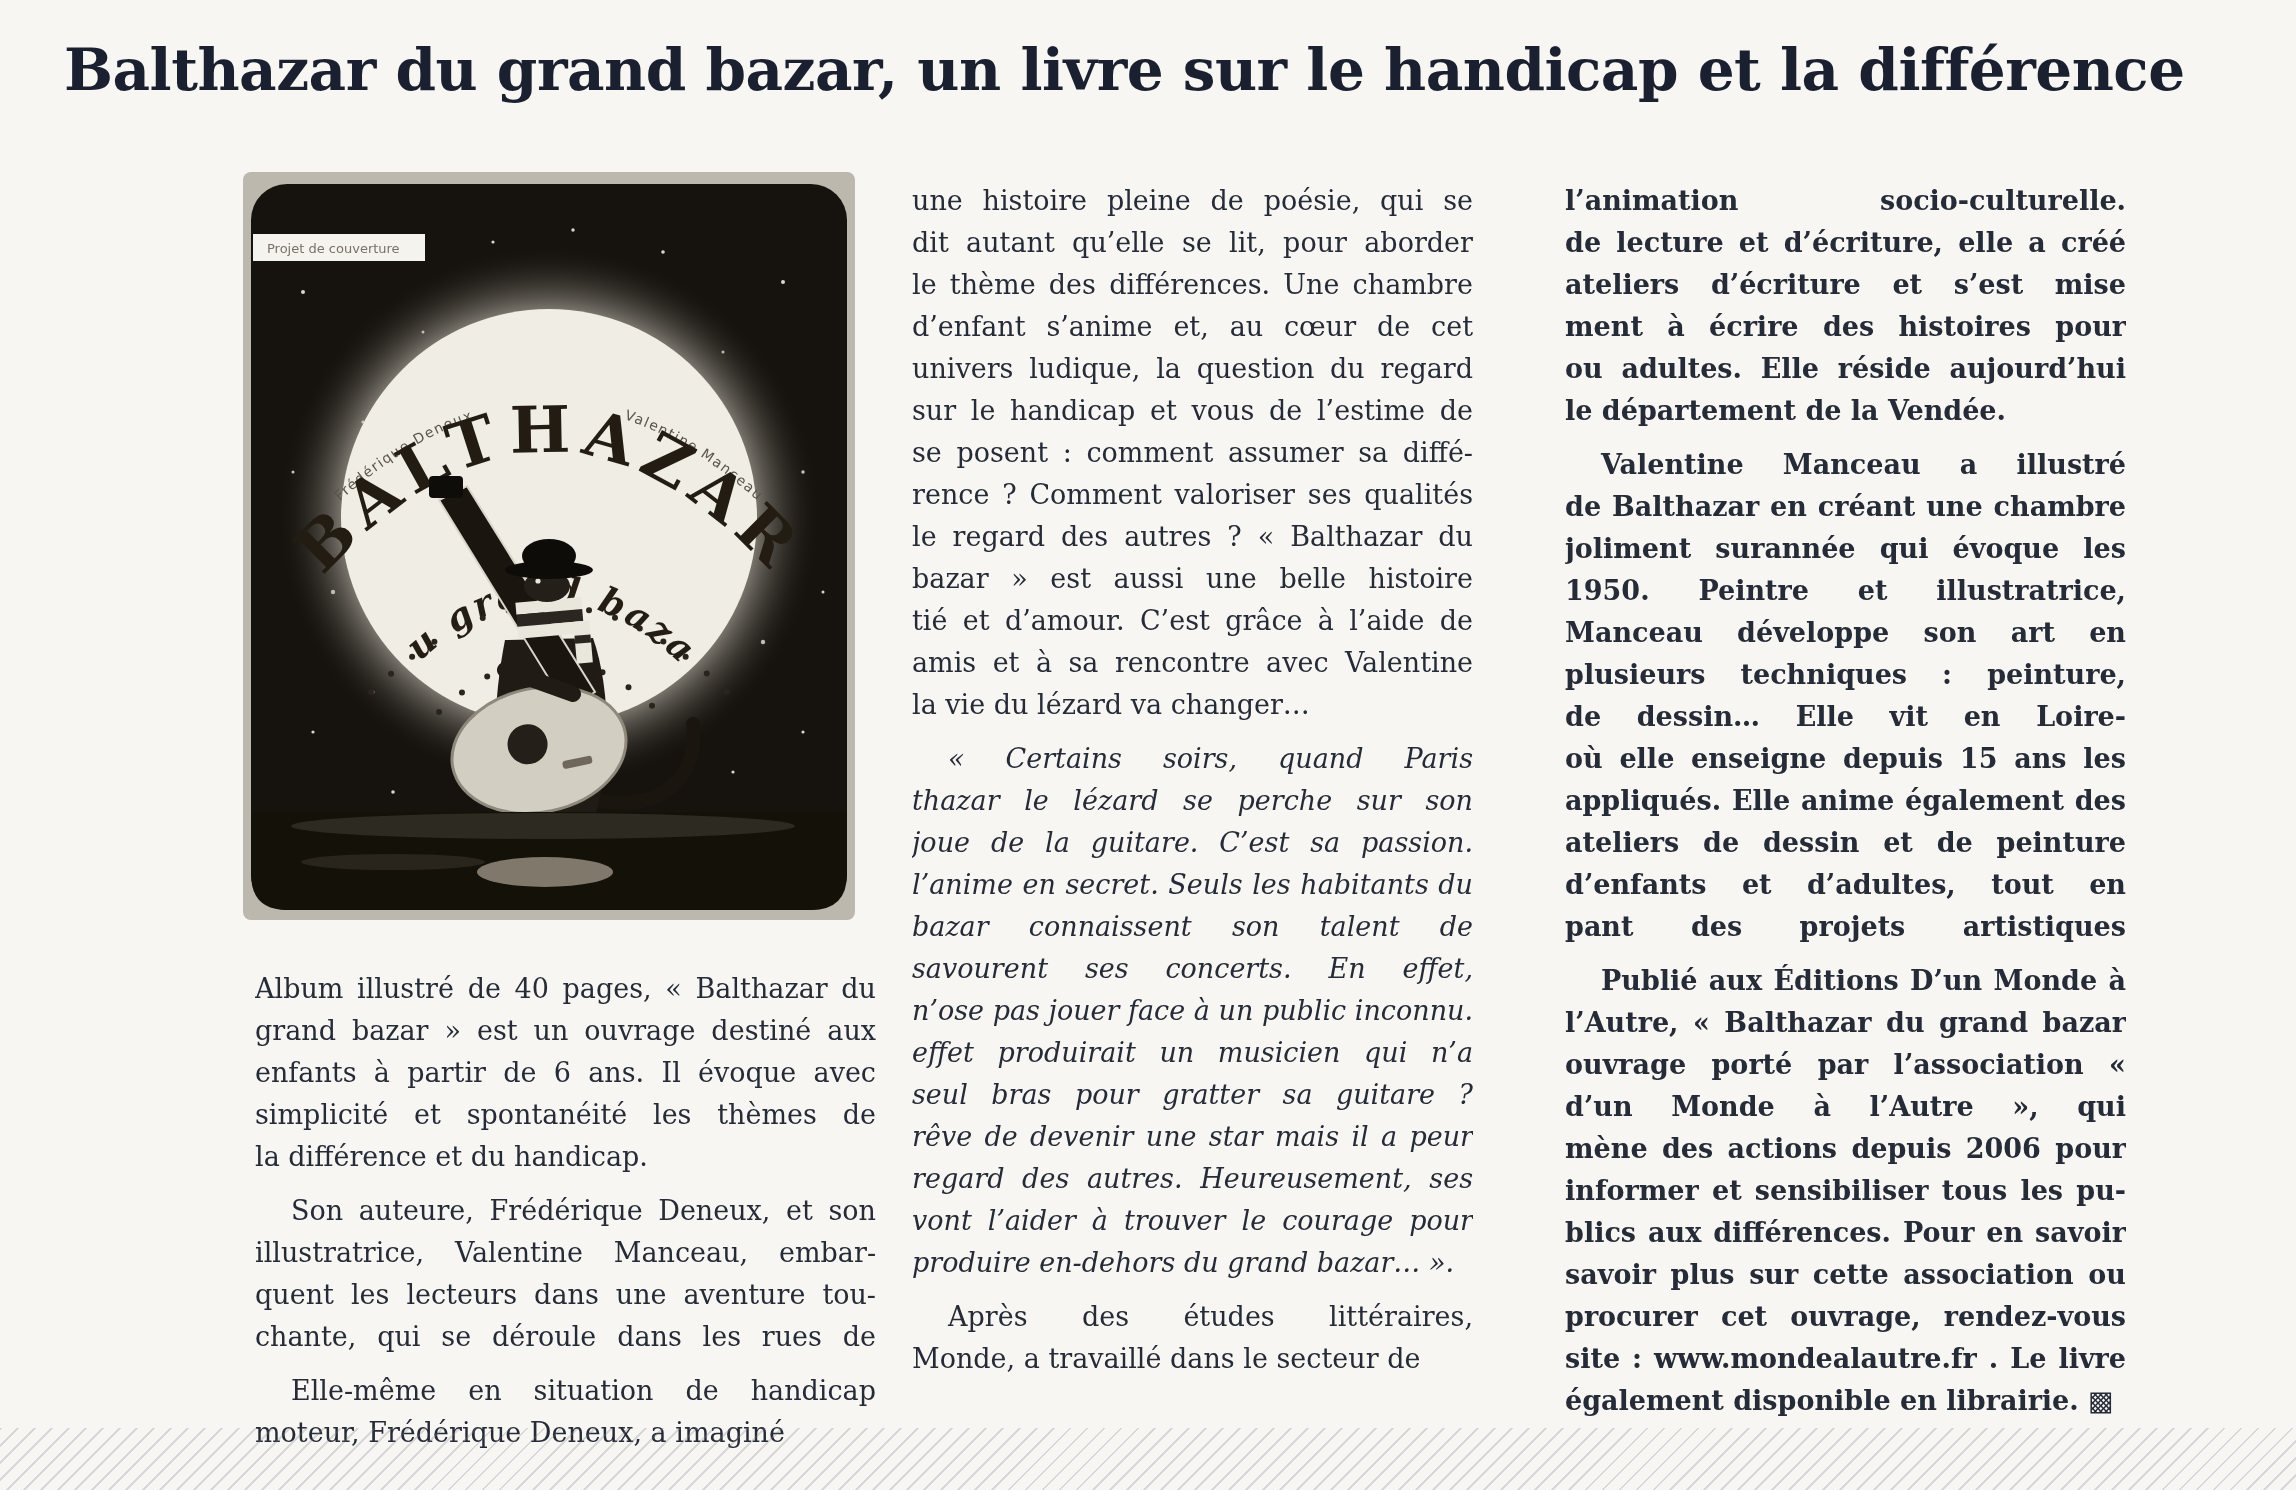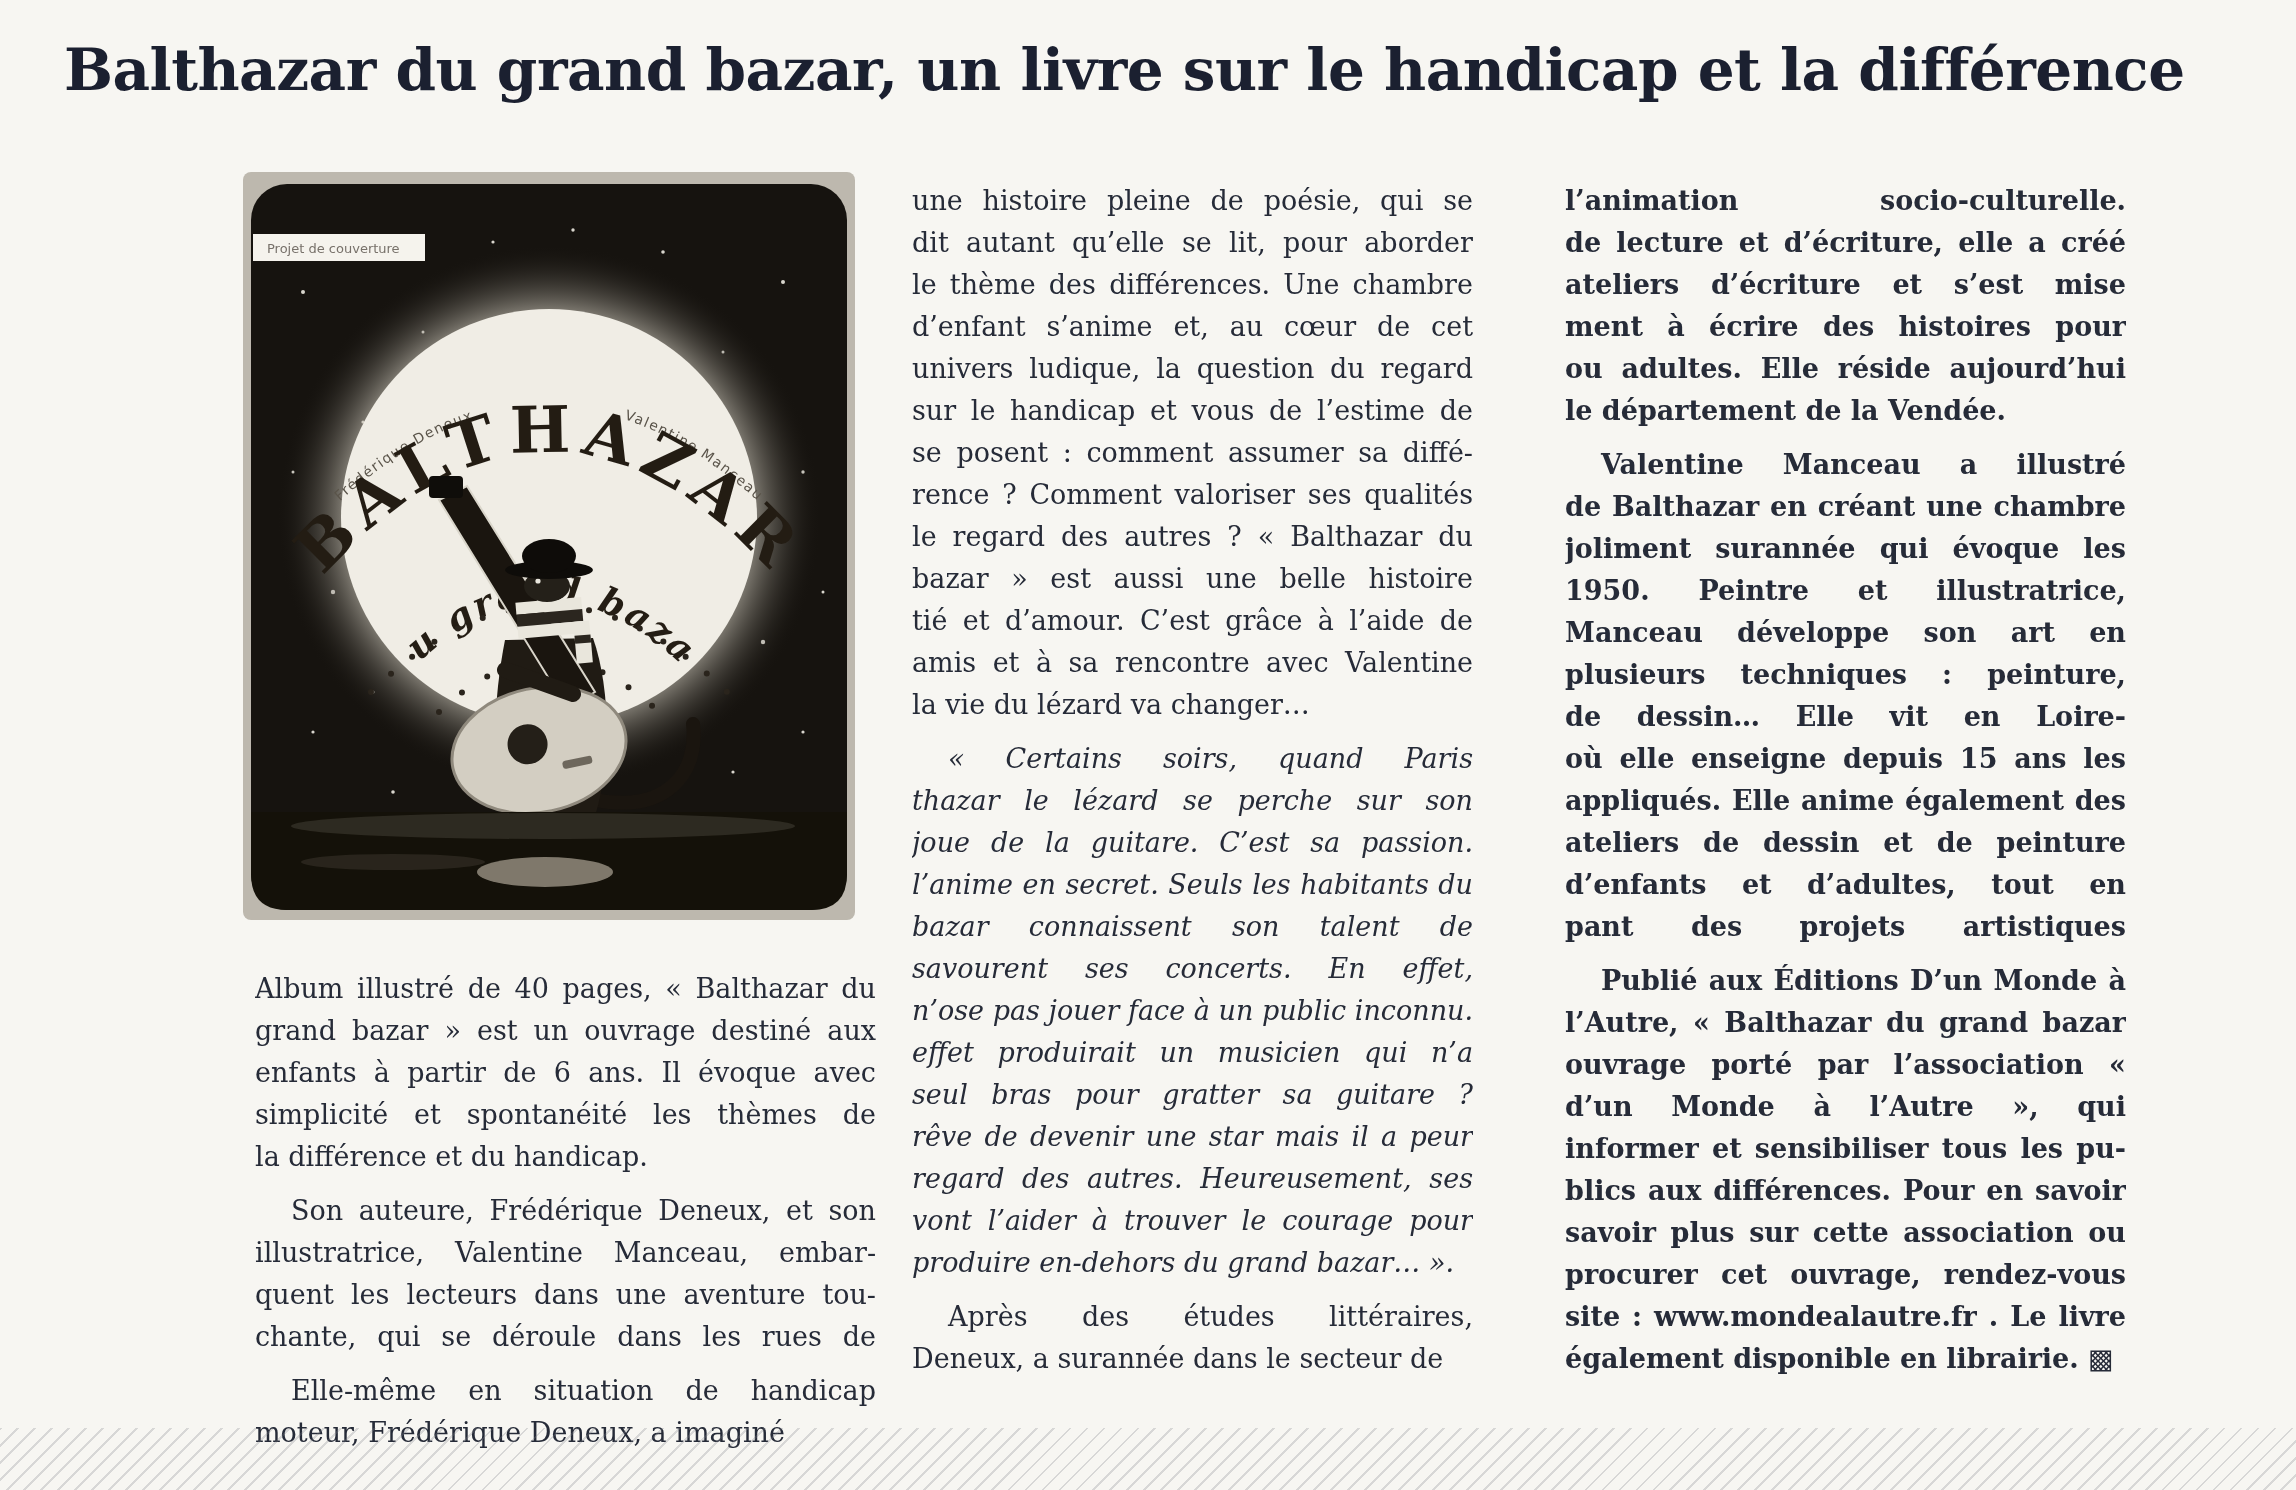--- a/index.html
+++ b/index.html
@@ -200,21 +200,21 @@
         <div class="line">n’ose pas jouer face à un public inconnu. Quel</div>
         <div class="line">effet produirait un musicien qui n’a qu’un</div>
         <div class="line">seul bras pour gratter sa guitare ? Balthazar</div>
         <div class="line">rêve de devenir une star mais il a peur du</div>
         <div class="line">regard des autres. Heureusement, ses amis</div>
         <div class="line">vont l’aider à trouver le courage pour aller se</div>
         <div class="line last">produire en-dehors du grand bazar… ».</div>
       </div>
       <div class="block normal indent">
         <div class="line">Après des études littéraires, Frédérique</div>
-        <div class="line last">Deneux, a surannée dans le secteur de</div>
+        <div class="line last">Monde, a travaillé dans le secteur de</div>
       </div>
     </div>
   <div class="col" id="col3">
       <div class="block normal">
         <div class="line">l’animation socio-culturelle. Passionnée</div>
         <div class="line">de lecture et d’écriture, elle a créé des</div>
         <div class="line">ateliers d’écriture et s’est mise naturelle-</div>
         <div class="line">ment à écrire des histoires pour enfants</div>
         <div class="line">ou adultes. Elle réside aujourd’hui dans</div>
         <div class="line last">le département de la Vendée.</div>
@@ -231,20 +231,21 @@
         <div class="line">appliqués. Elle anime également des</div>
         <div class="line">ateliers de dessin et de peinture auprès</div>
         <div class="line">d’enfants et d’adultes, tout en dévelop-</div>
         <div class="line last">pant des projets artistiques personnels.</div>
       </div>
       <div class="block normal indent">
         <div class="line">Publié aux Éditions D’un Monde à</div>
         <div class="line">l’Autre, « Balthazar du grand bazar » et un</div>
         <div class="line">ouvrage porté par l’association « Grandir</div>
         <div class="line">d’un Monde à l’Autre », qui développe et</div>
+        <div class="line">mène des actions depuis 2006 pour</div>
         <div class="line">informer et sensibiliser tous les pu-</div>
         <div class="line">blics aux différences. Pour en savoir en</div>
         <div class="line">savoir plus sur cette association ou vous</div>
         <div class="line">procurer cet ouvrage, rendez-vous sur le</div>
         <div class="line">site : www.mondealautre.fr . Le livre est</div>
         <div class="line last">également disponible en librairie. <span class="endmark">▩</span></div>
       </div>
     </div>
 
   <div class="hatch"></div>

